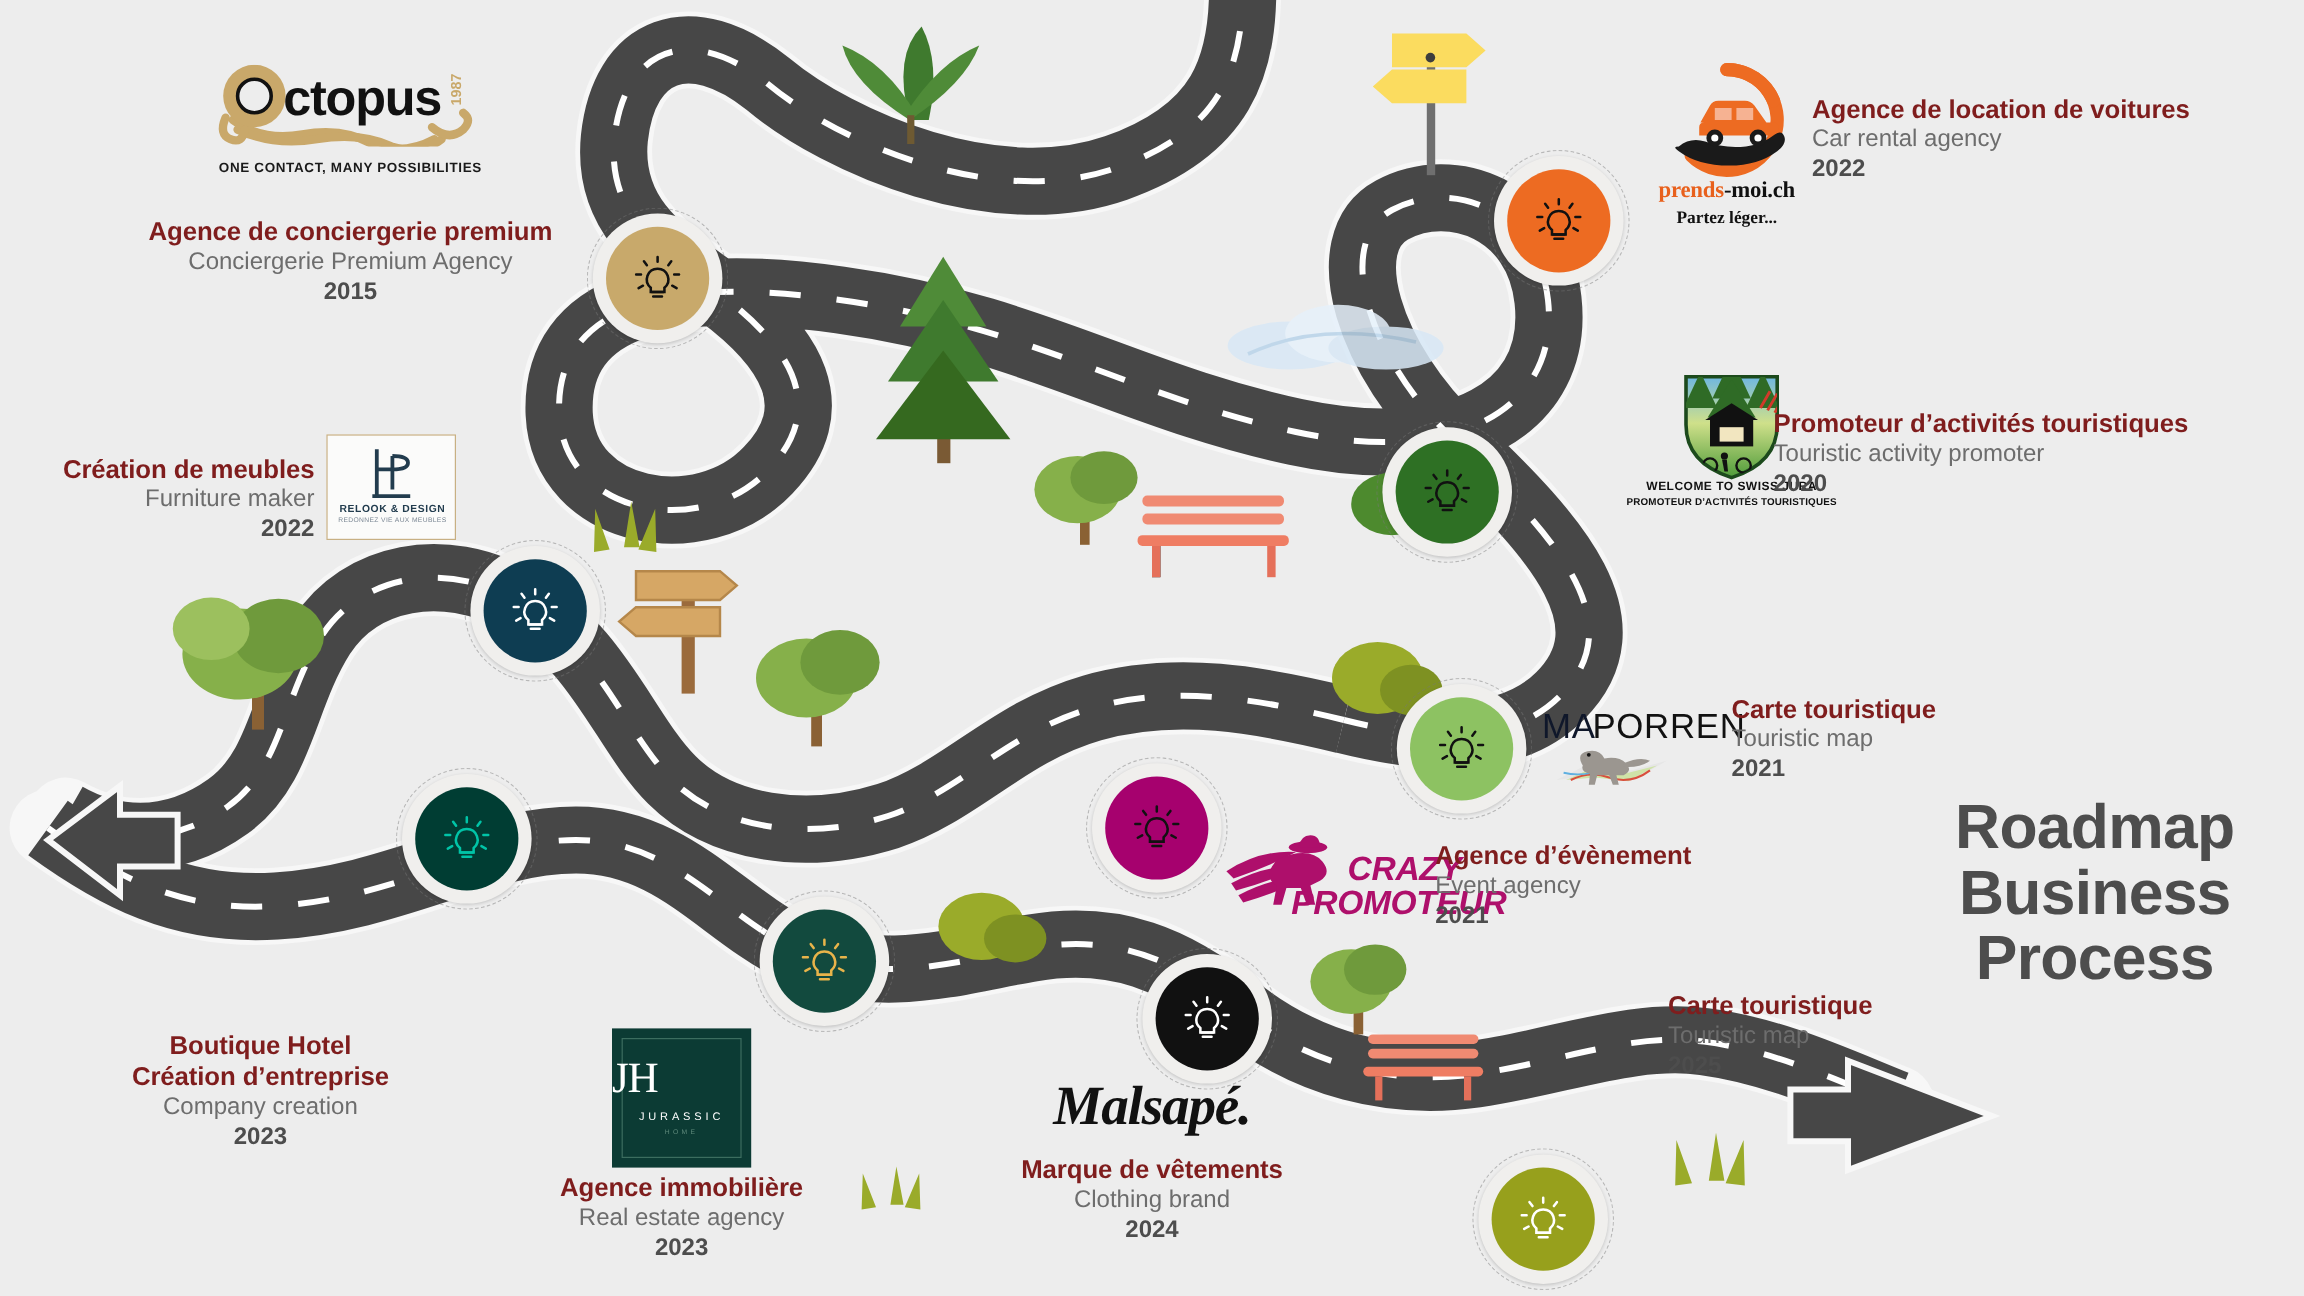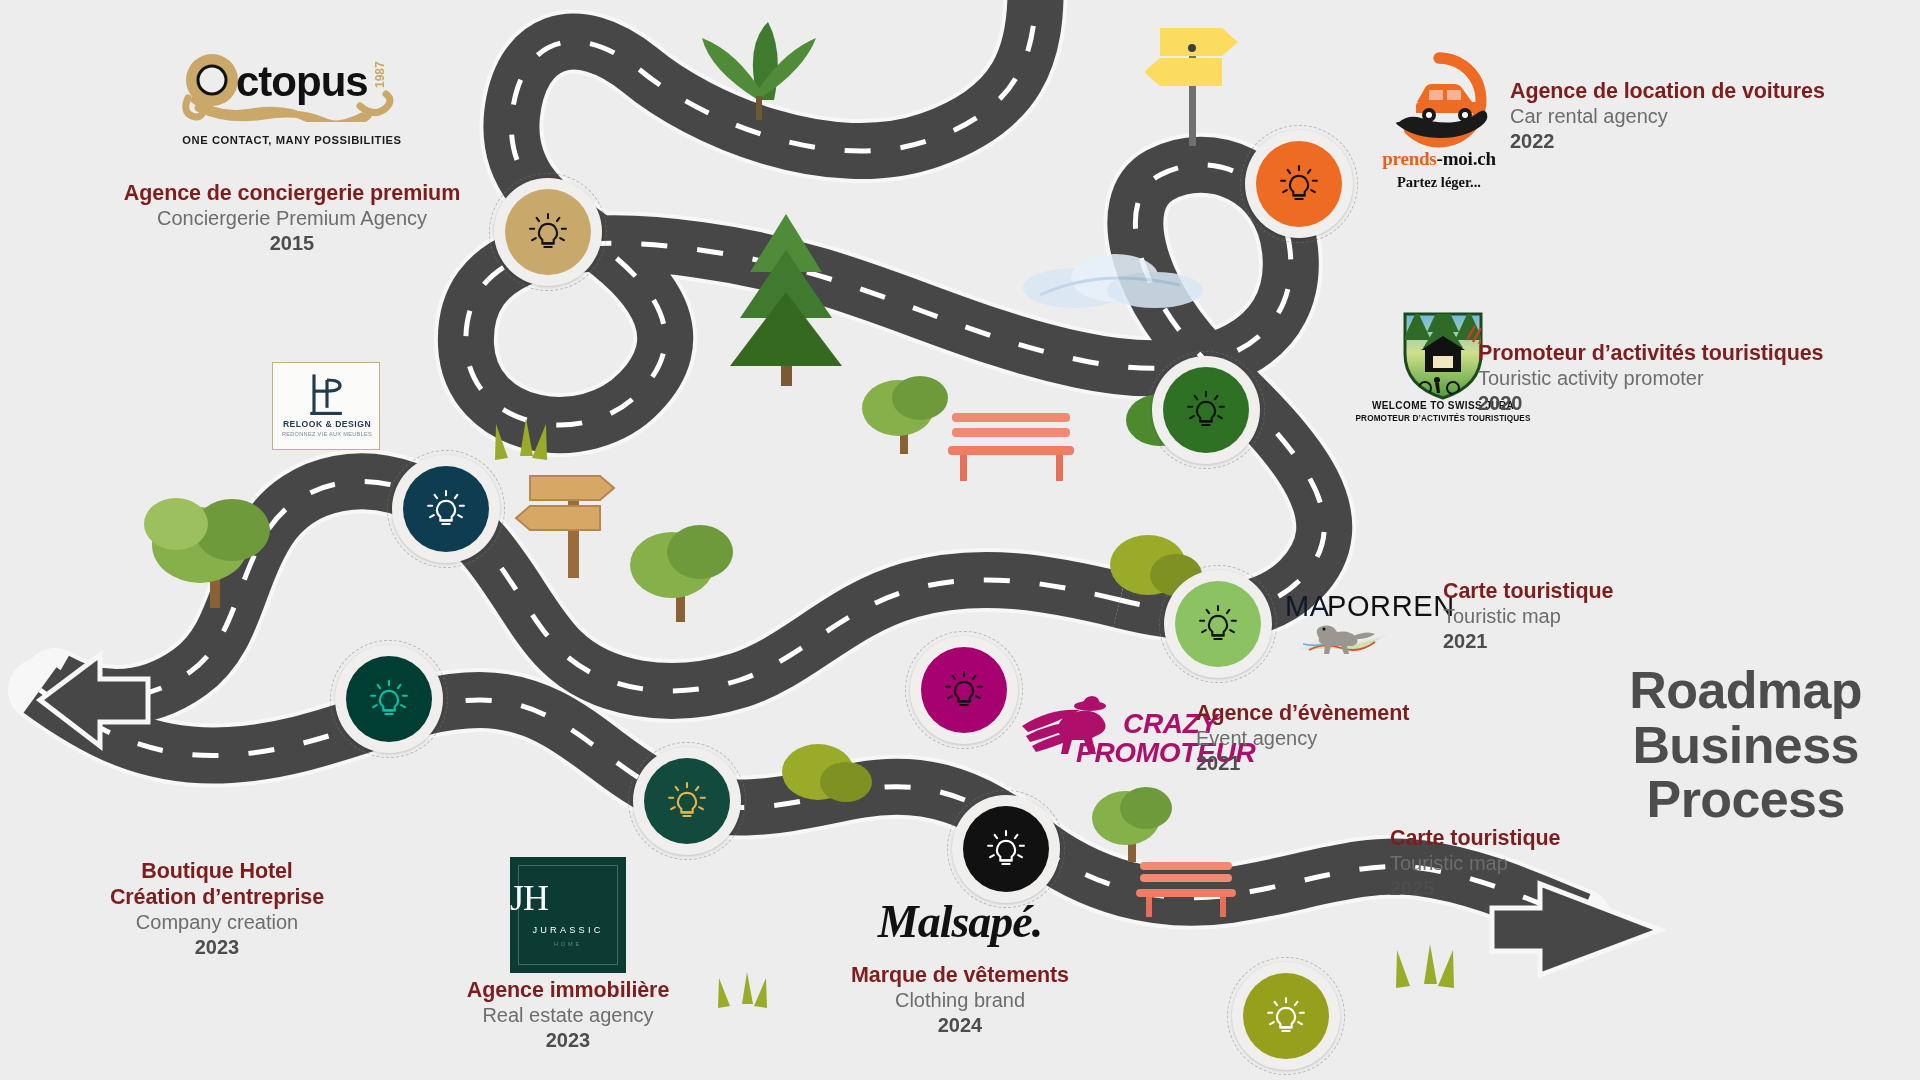--- a/index.html
+++ b/index.html
@@ -630,20 +630,25 @@
     <div class="t2">Touristic map</div>
     <div class="t3">2021</div>
   </div>
 
   <div class="tblock align-l" style="left:1196px; top:700px; width:340px;">
     <div class="t1">Agence d’évènement</div>
     <div class="t2">Event agency</div>
     <div class="t3">2021</div>
   </div>
 
+  <div class="tblock align-r" style="left:0px; top:378px; width:262px;">
+    <div class="t1">Création de meubles</div>
+    <div class="t2">Furniture maker</div>
+    <div class="t3">2022</div>
+  </div>
 
   <div class="tblock align-c" style="left:57px; top:858px; width:320px;">
     <div class="t1">Boutique Hotel</div>
     <div class="t1">Création d’entreprise</div>
     <div class="t2">Company creation</div>
     <div class="t3">2023</div>
   </div>
 
   <div class="tblock align-c" style="left:408px; top:977px; width:320px;">
     <div class="t1">Agence immobilière</div>

